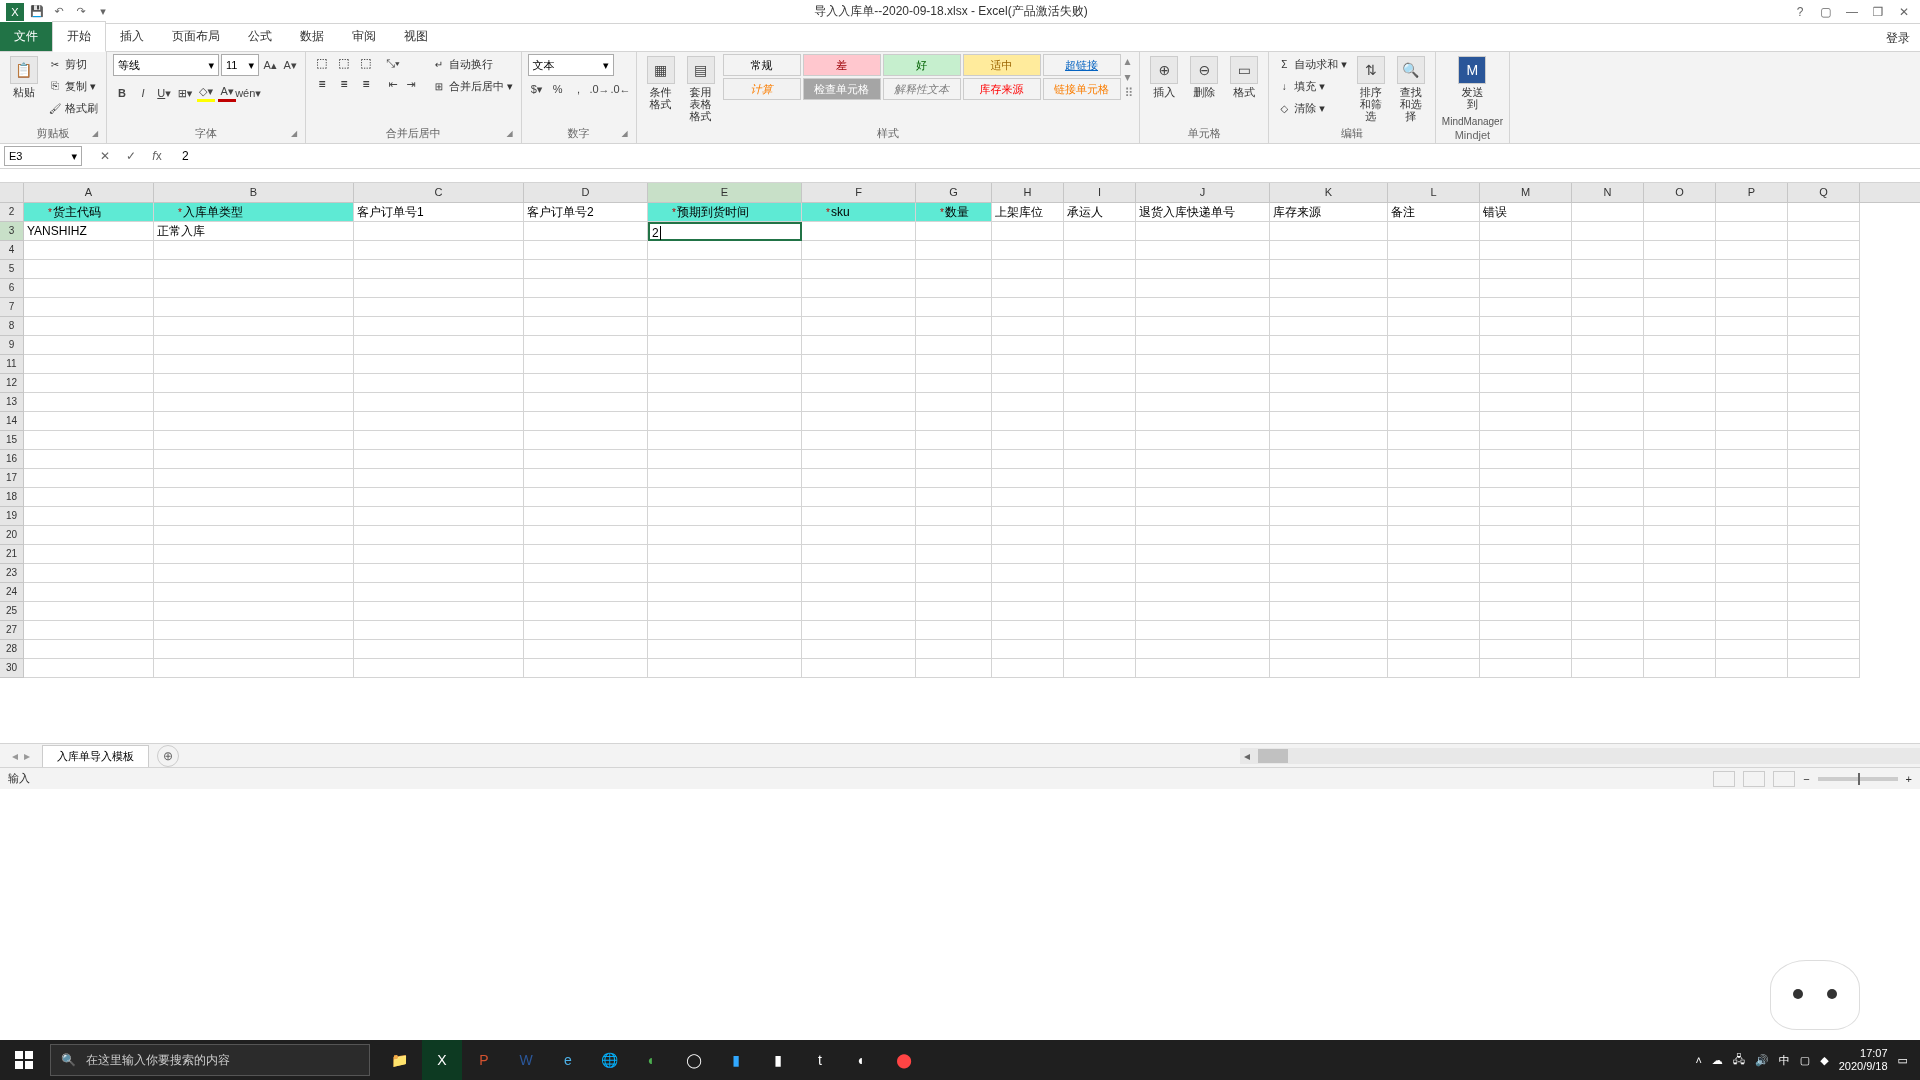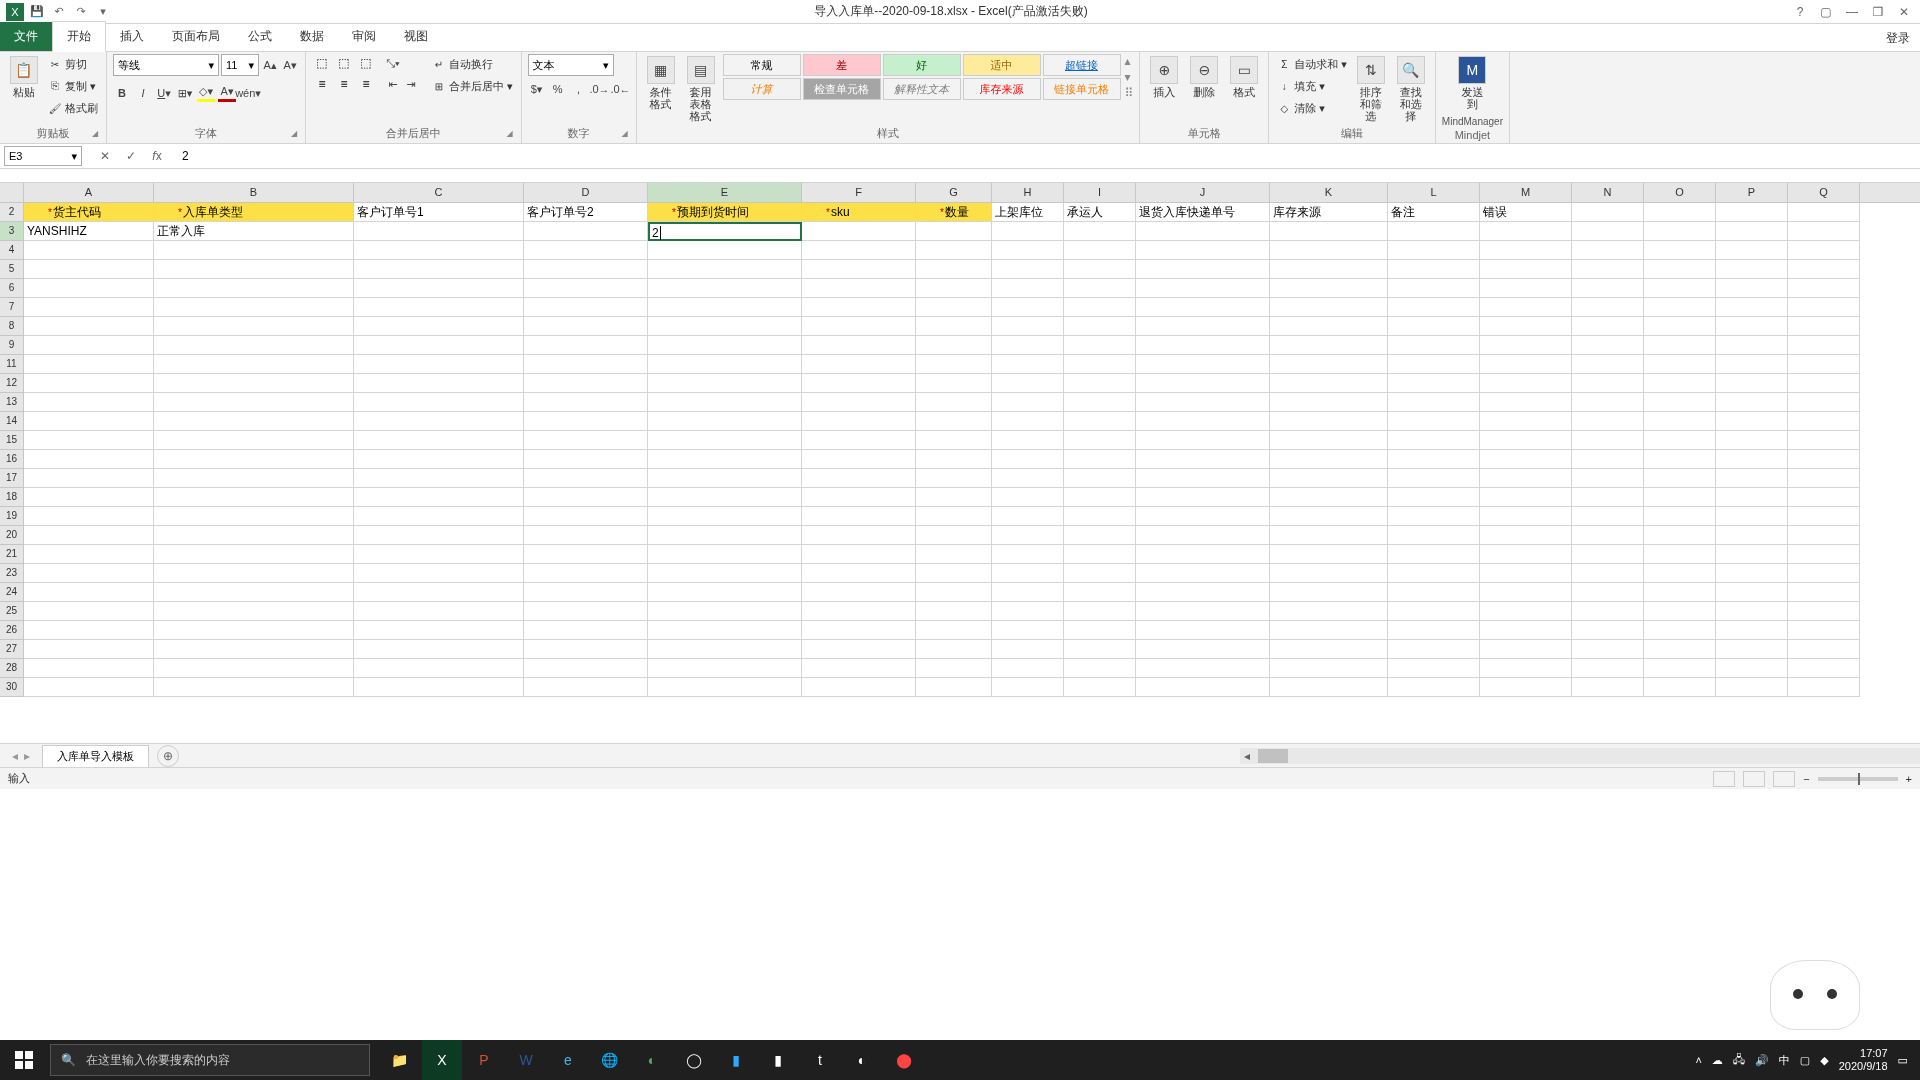--- a/index.html
+++ b/index.html
@@ -58,21 +58,21 @@
 
 .grid { position: relative; flex: 1; }
 .col-headers { display: flex; height: 20px; border-bottom: 1px solid #c6c6c6; background: #e6e6e6; }
 .select-all { width: 24px; border-right: 1px solid #c6c6c6; background: #e6e6e6; }
 .col-h { border-right: 1px solid #c6c6c6; text-align: center; font-size: 11px; color: #333; line-height: 19px; background: #e6e6e6; }
 .col-h.active { background: #c8e0c8; }
 .row { display: flex; height: 19px; }
 .row-h { width: 24px; border-right: 1px solid #c6c6c6; border-bottom: 1px solid #c6c6c6; background: #e6e6e6; text-align: center; font-size: 10px; line-height: 18px; color: #333; }
 .row-h.active { background: #c8e0c8; }
 .cell { border-right: 1px solid #d4d4d4; border-bottom: 1px solid #d4d4d4; padding: 0 3px; font-size: 12px; line-height: 18px; white-space: nowrap; overflow: visible; position: relative; }
-.cell.hdr { background: #fde047; padding-left: 24px; }
+.cell.hdr { background: #5eead4; padding-left: 24px; }
 .cell .req { color: #c00000; font-size: 10px; margin-right: 1px; }
 .cell.editing { border: 2px solid #217346 !important; outline: none; padding: 0 2px; z-index: 5; }
 
 
 .sheet-bar { height: 24px; display: flex; align-items: center; border-top: 1px solid #d4d4d4; background: #f3f3f3; }
 .sheet-nav { display: flex; gap: 6px; padding: 0 12px; color: #999; }
 .sheet-tab { padding: 3px 14px; background: #fff; border: 1px solid #ccc; border-bottom: none; font-size: 11px; }
 .sheet-add { width: 22px; height: 22px; display: flex; align-items: center; justify-content: center; color: #666; border: 1px solid #ccc; border-radius: 50%; margin-left: 8px; }
 .hscroll { margin-left: auto; height: 16px; width: 680px; background: #e8e8e8; display: flex; align-items: center; }
 .hscroll .thumb { width: 30px; height: 14px; background: #c1c1c1; margin-left: 4px; }
@@ -794,40 +794,20 @@
       <div class="cell" style="width:134px"></div>
       <div class="cell" style="width:118px"></div>
       <div class="cell" style="width:92px"></div>
       <div class="cell" style="width:92px"></div>
       <div class="cell" style="width:72px"></div>
       <div class="cell" style="width:72px"></div>
       <div class="cell" style="width:72px"></div>
       <div class="cell" style="width:72px"></div>
     </div>
     <div class="row">
-      <div class="row-h">26</div>
-      <div class="cell" style="width:130px"></div>
-      <div class="cell" style="width:200px"></div>
-      <div class="cell" style="width:170px"></div>
-      <div class="cell" style="width:124px"></div>
-      <div class="cell" style="width:154px"></div>
-      <div class="cell" style="width:114px"></div>
-      <div class="cell" style="width:76px"></div>
-      <div class="cell" style="width:72px"></div>
-      <div class="cell" style="width:72px"></div>
-      <div class="cell" style="width:134px"></div>
-      <div class="cell" style="width:118px"></div>
-      <div class="cell" style="width:92px"></div>
-      <div class="cell" style="width:92px"></div>
-      <div class="cell" style="width:72px"></div>
-      <div class="cell" style="width:72px"></div>
-      <div class="cell" style="width:72px"></div>
-      <div class="cell" style="width:72px"></div>
-    </div>
-    <div class="row">
       <div class="row-h">27</div>
       <div class="cell" style="width:130px"></div>
       <div class="cell" style="width:200px"></div>
       <div class="cell" style="width:170px"></div>
       <div class="cell" style="width:124px"></div>
       <div class="cell" style="width:154px"></div>
       <div class="cell" style="width:114px"></div>
       <div class="cell" style="width:76px"></div>
       <div class="cell" style="width:72px"></div>
       <div class="cell" style="width:72px"></div>

